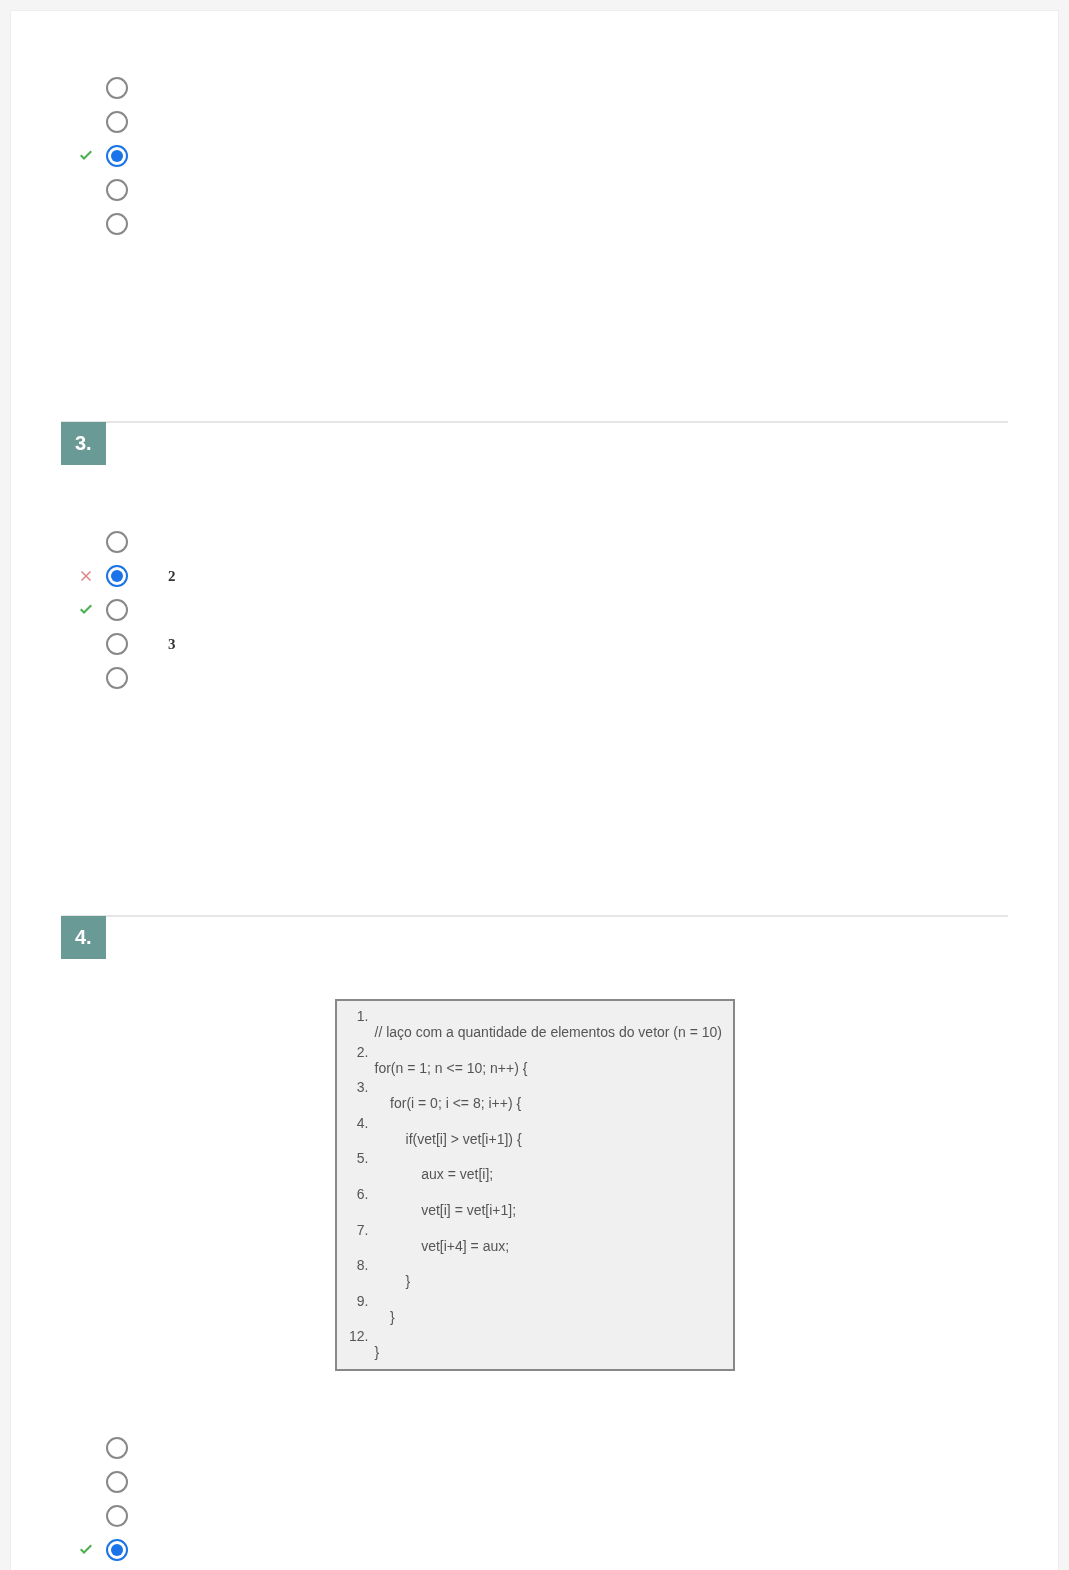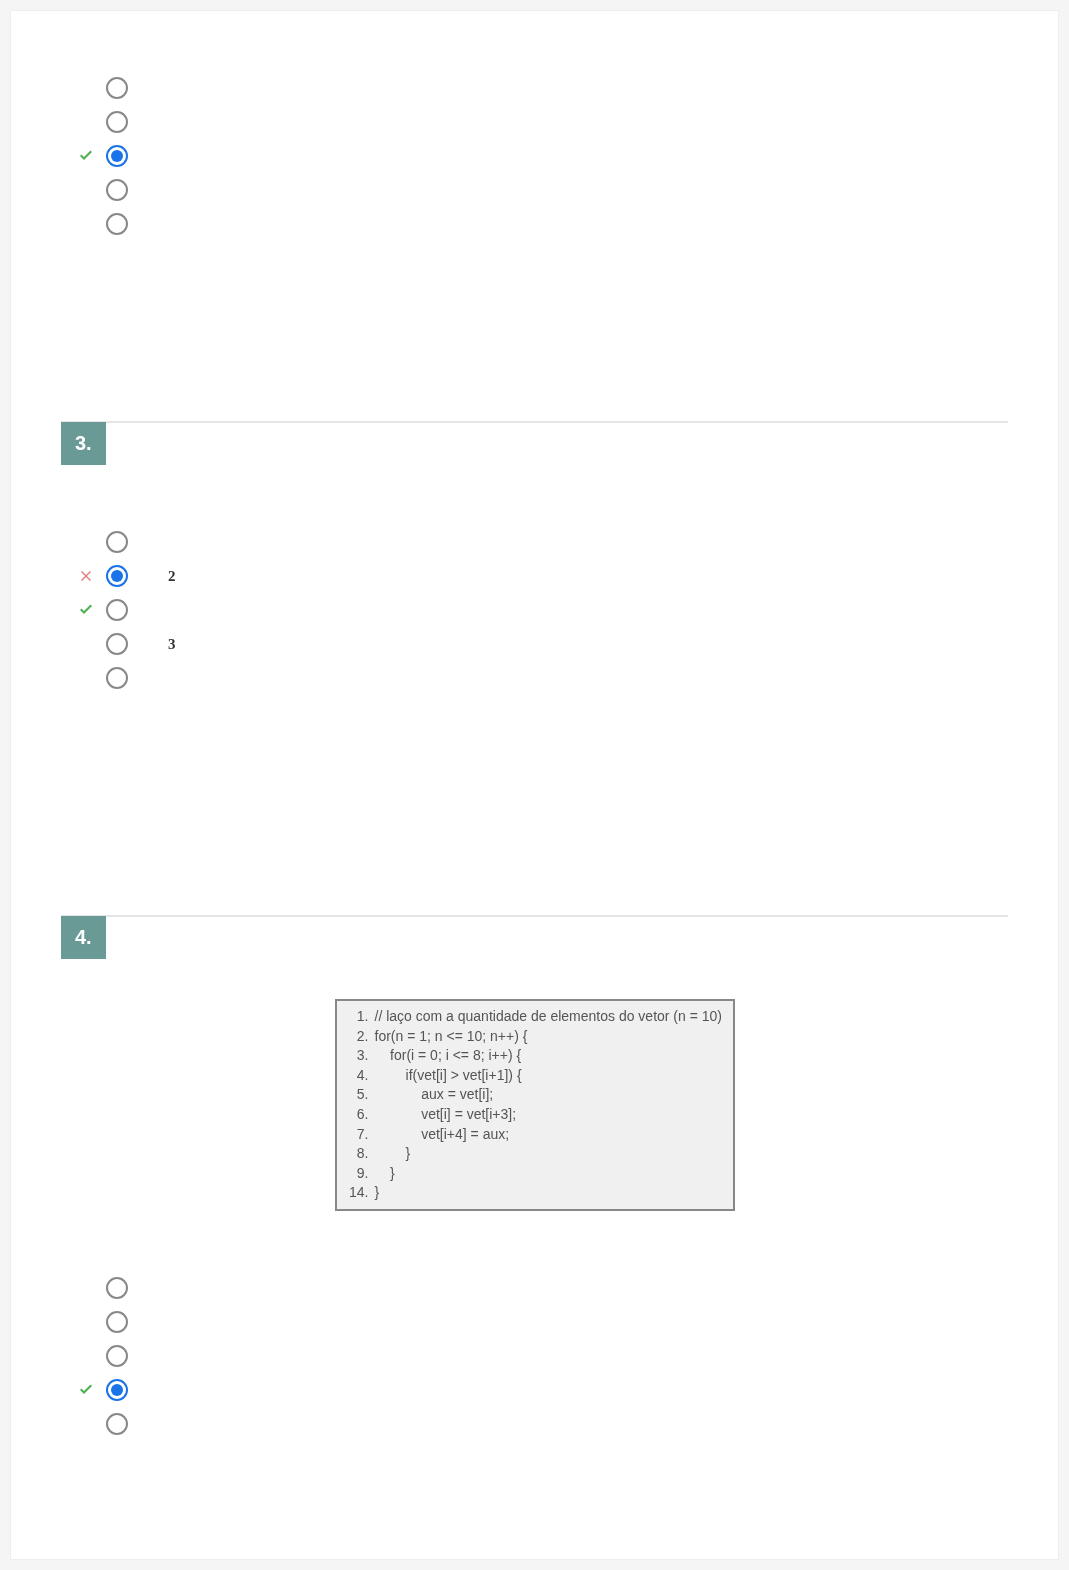--- a/index.html
+++ b/index.html
@@ -103,20 +103,21 @@
       display: flex;
     }
     .line-num {
       width: 22px;
       text-align: right;
       margin-right: 6px;
       flex-shrink: 0;
     }
     .line-txt {
       white-space: pre;
+      margin-top: 16px;
     }
     .first-options {
       padding: 60px 50px 180px 65px;
     }
   </style>
 </head>
 <body>
 
 <div class="page">
 
@@ -215,36 +216,36 @@
       <div class="code-line">
           <span class="line-num">4.</span>
           <span class="line-txt">        if(vet[i] &gt; vet[i+1]) {</span>
         </div>
       <div class="code-line">
           <span class="line-num">5.</span>
           <span class="line-txt">            aux = vet[i];</span>
         </div>
       <div class="code-line">
           <span class="line-num">6.</span>
-          <span class="line-txt">            vet[i] = vet[i+3];</span>
+          <span class="line-txt">            vet[i] = vet[i+1];</span>
         </div>
       <div class="code-line">
           <span class="line-num">7.</span>
           <span class="line-txt">            vet[i+4] = aux;</span>
         </div>
       <div class="code-line">
           <span class="line-num">8.</span>
           <span class="line-txt">        }</span>
         </div>
       <div class="code-line">
           <span class="line-num">9.</span>
           <span class="line-txt">    }</span>
         </div>
       <div class="code-line">
-          <span class="line-num">14.</span>
+          <span class="line-num">12.</span>
           <span class="line-txt">}</span>
         </div>
     </div>
 
     <div class="options">
       <div class="option-row">
         <span class="mark-col"></span>
         <span class="radio"></span>
         <span class="opt-label"></span>
       </div>

